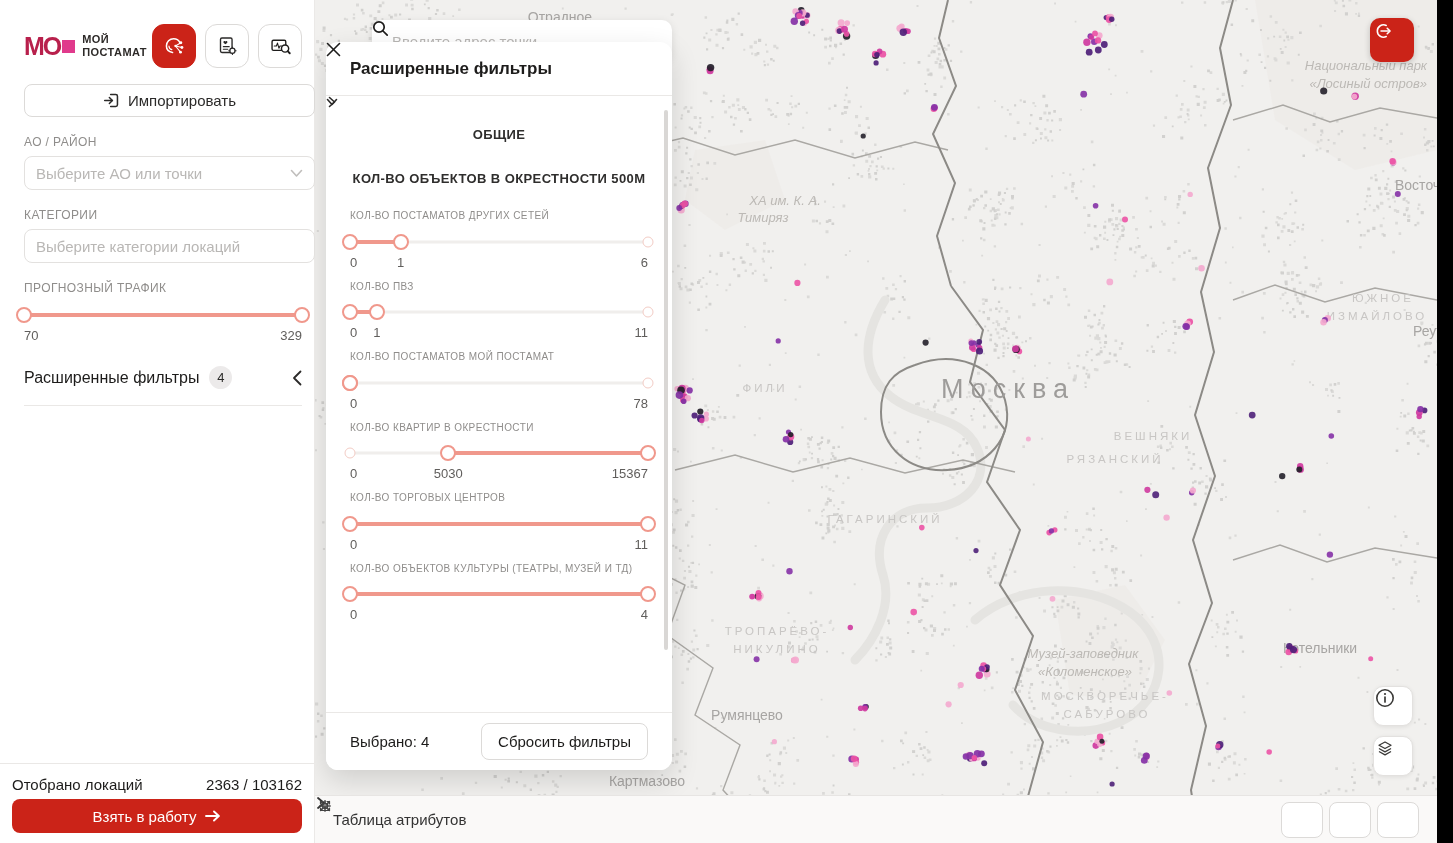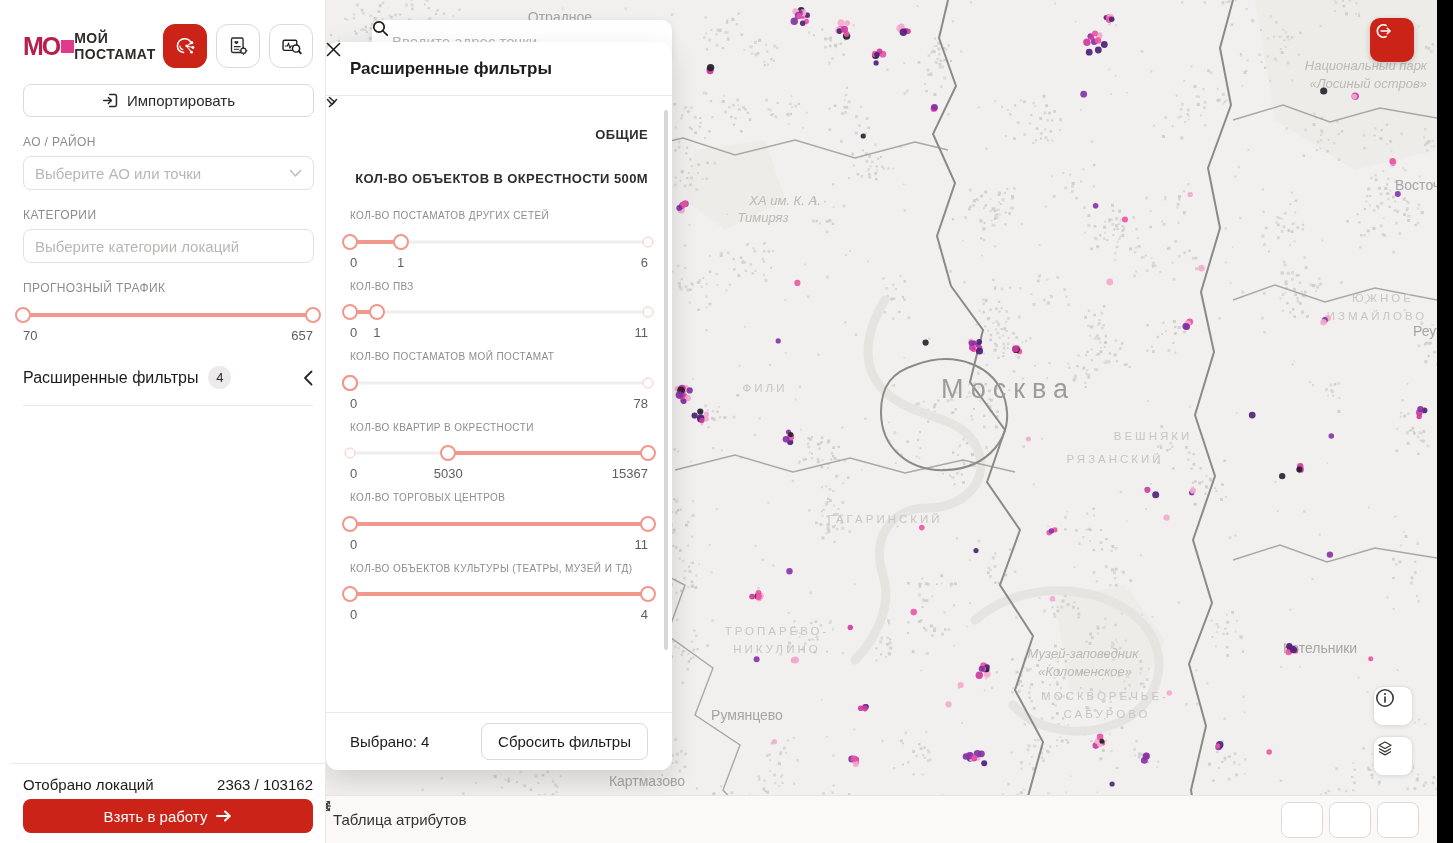--- a/index.html
+++ b/index.html
@@ -29,21 +29,21 @@
   .search-bar input::placeholder{color:#b9b7b5;}
 
   
   .panel{position:absolute;left:11px;top:42px;width:346px;height:728px;background:#fff;border-radius:12px;
     box-shadow:0 10px 28px rgba(0,0,0,.14);z-index:3;display:flex;flex-direction:column;}
   .p-header{height:54px;flex:0 0 54px;display:flex;align-items:center;justify-content:space-between;
     padding:0 24px;border-bottom:1px solid var(--line);}
   .p-title{font-size:17px;font-weight:bold;color:var(--ink);}
   .p-close{width:26px;height:26px;display:flex;align-items:center;justify-content:center;cursor:pointer;background:none;border:none;}
   .p-body{position:relative;flex:1;overflow:hidden;padding:16px 24px 0;}
-  .p-sect{height:44px;display:flex;align-items:center;justify-content:flex-end;cursor:pointer;}
+  .p-sect{height:44px;display:flex;align-items:center;justify-content:center;cursor:pointer;}
   .p-sect-label{font-size:13px;font-weight:600;letter-spacing:.4px;color:#2f2e2d;}
   .p-scrollthumb{position:absolute;right:4px;top:14px;width:4px;height:540px;background:#d9d7d5;border-radius:2px;}
   .p-footer{flex:0 0 58px;display:flex;align-items:center;justify-content:space-between;border-top:1px solid var(--line);
     padding:0 24px;background:#fff;border-radius:0 0 12px 12px;}
   .p-selected{font-size:15px;color:var(--ink);}
   .p-reset{font-size:15px;color:var(--ink);background:#fff;border:1px solid var(--border);border-radius:8px;
     padding:9px 16px;cursor:pointer;}
 
   
   .s-block{margin:8px 0 4px;}
@@ -70,25 +70,25 @@
   
   .bottombar{position:absolute;left:0;right:0;bottom:0;height:48px;background:#faf9f8;border-top:1px solid #e7e5e3;
     display:flex;align-items:center;z-index:4;padding:0 18px;}
   .bb-left{display:flex;align-items:center;gap:14px;cursor:pointer;}
   .bb-label{font-size:15px;color:#333;}
   .bb-right{margin-left:auto;display:flex;gap:6px;}
   .bb-btn{width:42px;height:36px;background:#fff;border:1px solid var(--border);border-radius:8px;
     display:flex;align-items:center;justify-content:center;cursor:pointer;}
 
   
-  .sidebar{position:absolute;left:11px;top:0;width:315px;height:843px;background:#fff;border-right:1px solid #ebe9e7;z-index:5;}
+  .sidebar{position:absolute;left:0;top:0;width:315px;height:843px;background:#fff;border-right:1px solid #ebe9e7;z-index:5;padding-left:12px;}
   .logo-row{margin:24px 12px 0;display:flex;align-items:center;}
   .logo-mark{display:flex;align-items:center;font-weight:bold;font-size:25px;color:var(--logo-crimson);letter-spacing:-2px;line-height:1;}
   .logo-sq{display:inline-block;width:13px;height:13px;background:var(--logo-pink);margin-left:2px;}
-  .logo-text{font-size:14px;font-weight:bold;color:#2d2a28;line-height:1.15;letter-spacing:.4px;}
+  .logo-text{margin-left:7px;font-size:11px;font-weight:bold;color:#2d2a28;line-height:1.15;letter-spacing:.4px;}
   .tool-btns{margin-left:auto;display:flex;gap:9px;}
   .tool-btn{width:44px;height:44px;border-radius:12px;background:#fff;border:1px solid var(--border);
     display:flex;align-items:center;justify-content:center;cursor:pointer;}
   .tool-btn.active{background:var(--red);border-color:var(--red);}
   .import-btn{margin:16px 12px 0;width:291px;height:33px;background:#fff;border:1px solid var(--border);border-radius:8px;
     display:flex;align-items:center;justify-content:center;gap:8px;font-size:15px;color:#2b2a29;cursor:pointer;}
   .f-label{margin:18px 12px 7px;font-size:12px;letter-spacing:.4px;color:var(--muted);}
   .f-select,.f-input{margin:0 12px;width:291px;height:34px;border:1px solid #e3e1df;border-radius:8px;
     display:flex;align-items:center;padding:0 11px;font-size:15px;color:#b9b7b5;cursor:pointer;background:#fff;}
   .f-select .chev{margin-left:auto;}
@@ -644,21 +644,21 @@
     <div class="traffic-wrap" id="traffic-slider">
         <div class="s-block">
           <div class="s-track">
             <div class="s-base"></div>
             <div class="s-fill" style="left: 0%; width: 100%;"></div>
             <span class="s-handle" style="left: 0%;"></span>
             <span class="s-handle" style="left: 100%;"></span>
           </div>
           <div class="s-marks">
             <span class="s-mark" style="left: 0px;">70</span>
-            <span class="s-mark" style="right: 0px;">657</span>
+            <span class="s-mark" style="right: 0px;">329</span>
           </div>
         </div>
       </div>
 
     <div class="adv-row">
       <span class="adv-label">Расширенные фильтры</span>
       <span class="adv-badge">4</span>
       <svg class="adv-chev" width="10" height="16" viewBox="0 0 10 16">
         <path d="M8.5 1.5 L2 8 L8.5 14.5" fill="none" stroke="#2b2a29" stroke-width="1.8" stroke-linecap="round" stroke-linejoin="round"></path>
       </svg>

